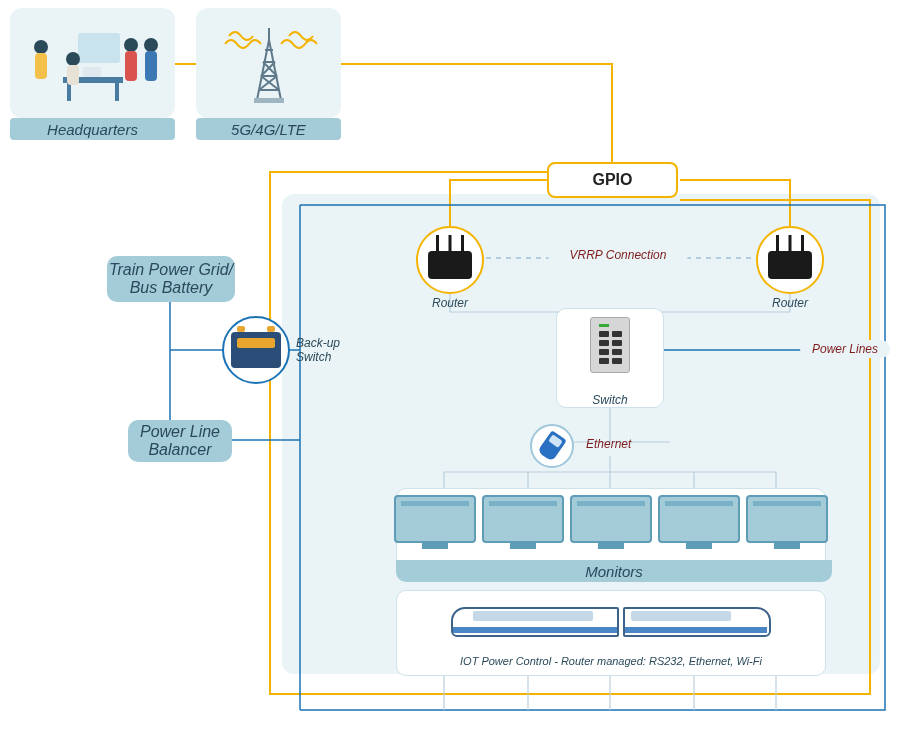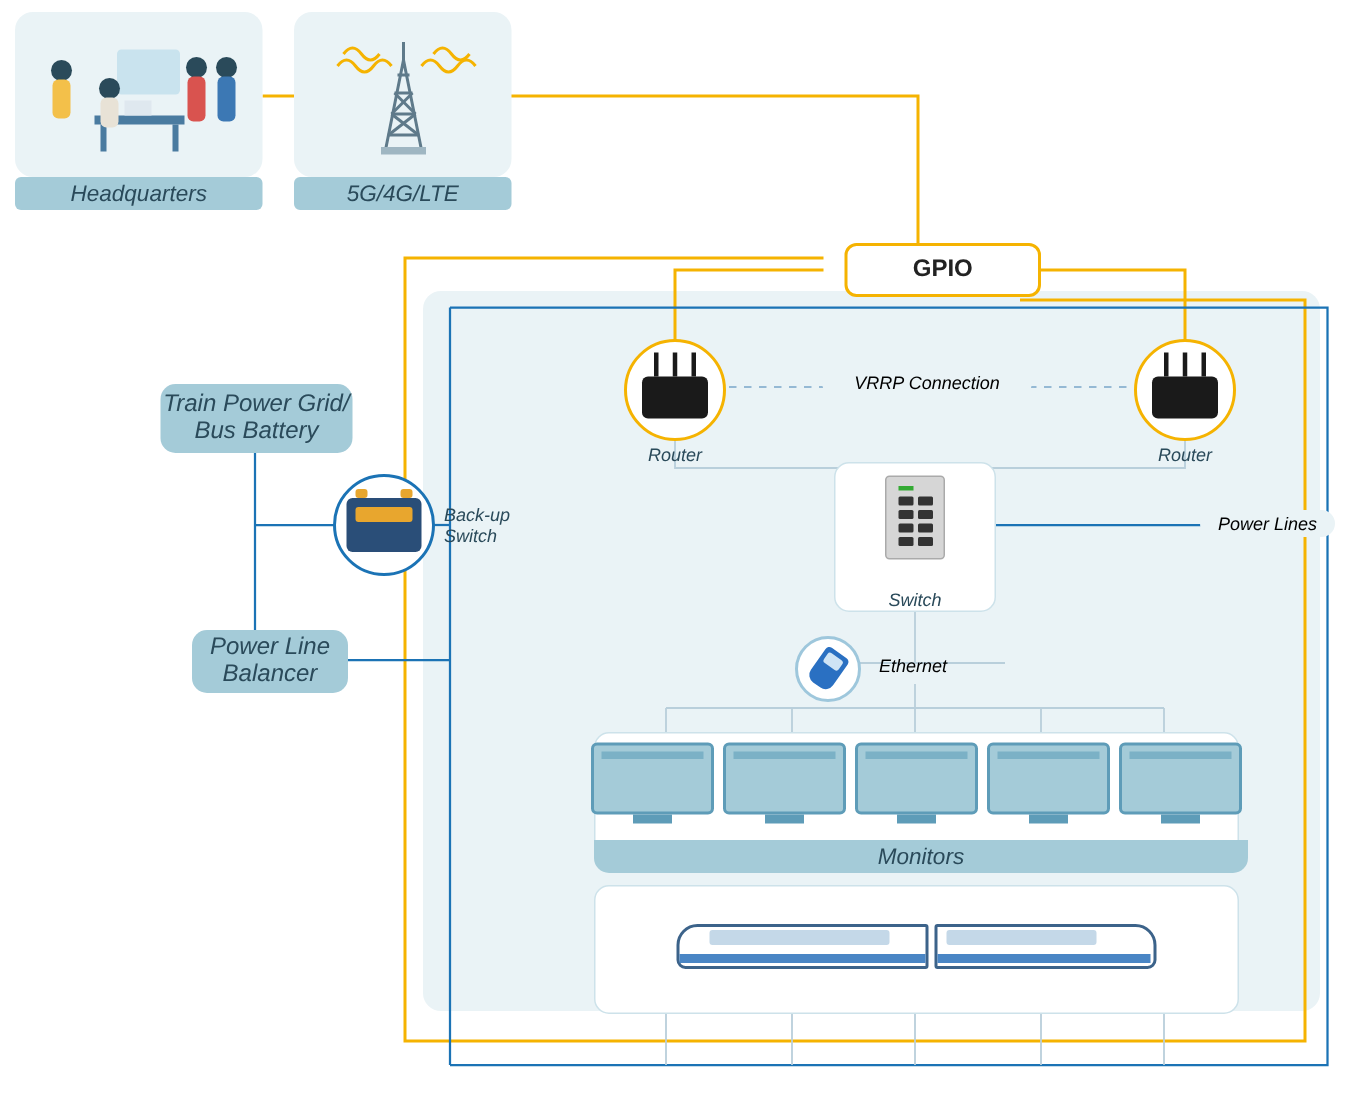--- a/index.html
+++ b/index.html
@@ -1,20 +1,20 @@
 <!DOCTYPE html>
 <html><head>
 <meta charset="utf-8">
 <style>
   *{box-sizing:border-box;margin:0;padding:0}
   body{width:900px;height:729px;font-family:Arial,Helvetica,sans-serif;position:relative;background:#fff;overflow:hidden}
   svg{position:absolute;top:0;left:0}
   .box{position:absolute;border-radius:10px;display:flex;align-items:center;justify-content:center;text-align:center}
   .lbl{font-style:italic;font-size:12px;color:#2a4a5a}
-  .lbl-blue{font-style:italic;font-size:12px;color:#000000}
+  .lbl-blue{font-style:italic;font-size:12px;color:#7f1d1d}
   .card{background:#eaf3f6;border-radius:12px}
   .caption{background:#a4cbd8;height:22px;display:flex;align-items:center;justify-content:center;font-style:italic;font-size:15px;color:#2a4a5a;border-radius:4px}
   .pill{background:#a4cbd8;border-radius:10px;display:flex;align-items:center;justify-content:center;font-style:italic;font-size:16px;color:#2a4a5a;text-align:center}
   .circ{position:absolute;border-radius:50%;background:#fff;border:2px solid #f5b301;display:flex;align-items:center;justify-content:center}
   .circ-b{border:2px solid #1b73b5}
   .devbox{position:absolute;background:#fff;border:1px solid #cde2ea;border-radius:10px}
   .gpio{position:absolute;background:#fff;border:2px solid #f5b301;border-radius:8px;font-weight:bold;font-size:16px;color:#222;display:flex;align-items:center;justify-content:center}
   .mon{width:82px;height:58px;display:inline-block;margin:0 3px}
   .mon-screen{width:82px;height:48px;background:#a4cbd8;border:2px solid #5e9cb8;border-radius:4px;position:relative}
   .mon-screen::after{content:"";position:absolute;top:4px;left:5px;right:5px;height:5px;background:#7bb1c6}
@@ -137,21 +137,21 @@
           <line x1="70" y1="72" x2="52" y2="58"></line>
         <line x1="52" y1="58" x2="66" y2="44"></line>
           <line x1="68" y1="58" x2="54" y2="44"></line>
       </g>
       <rect x="45" y="80" width="30" height="5" fill="#9fb6c2"></rect>
     </svg>
   </div>
 </div>
 <div class="caption" style="position:absolute;left:196px;top:118px;width:145px">5G/4G/LTE</div>
 
-<div class="gpio" style="left:563px;top:162px;width:131px;height:36px">
+<div class="gpio" style="left:547px;top:162px;width:131px;height:36px">
   <span>GPIO</span>
 </div>
 
 <div class="pill" style="position:absolute;left:107px;top:256px;width:128px;height:46px;white-space:pre-line">
   <span>Train Power Grid/
 Bus Battery</span>
 </div>
 <div class="circ circ-b" style="left:222px;top:316px;width:68px;height:68px">
   <div class="battery">
     <div class="bat-top"></div>
@@ -244,13 +244,14 @@
 
 <div class="devbox" style="left:396px;top:590px;width:430px;height:86px;display:flex;flex-direction:column;align-items:center;justify-content:center;gap:6px">
   <div class="train">
     <div class="train-body tb1"></div>
     <div class="train-body tb2"></div>
     <div class="train-stripe ts1"></div>
     <div class="train-stripe ts2"></div>
     <div class="train-win" style="left:22px;width:120px"></div>
     <div class="train-win" style="left:180px;width:100px"></div>
   </div>
+  <span class="lbl" style="font-size:11px">IOT Power Control - Router managed: RS232, Ethernet, Wi-Fi</span>
 </div>
 
 </body></html>

